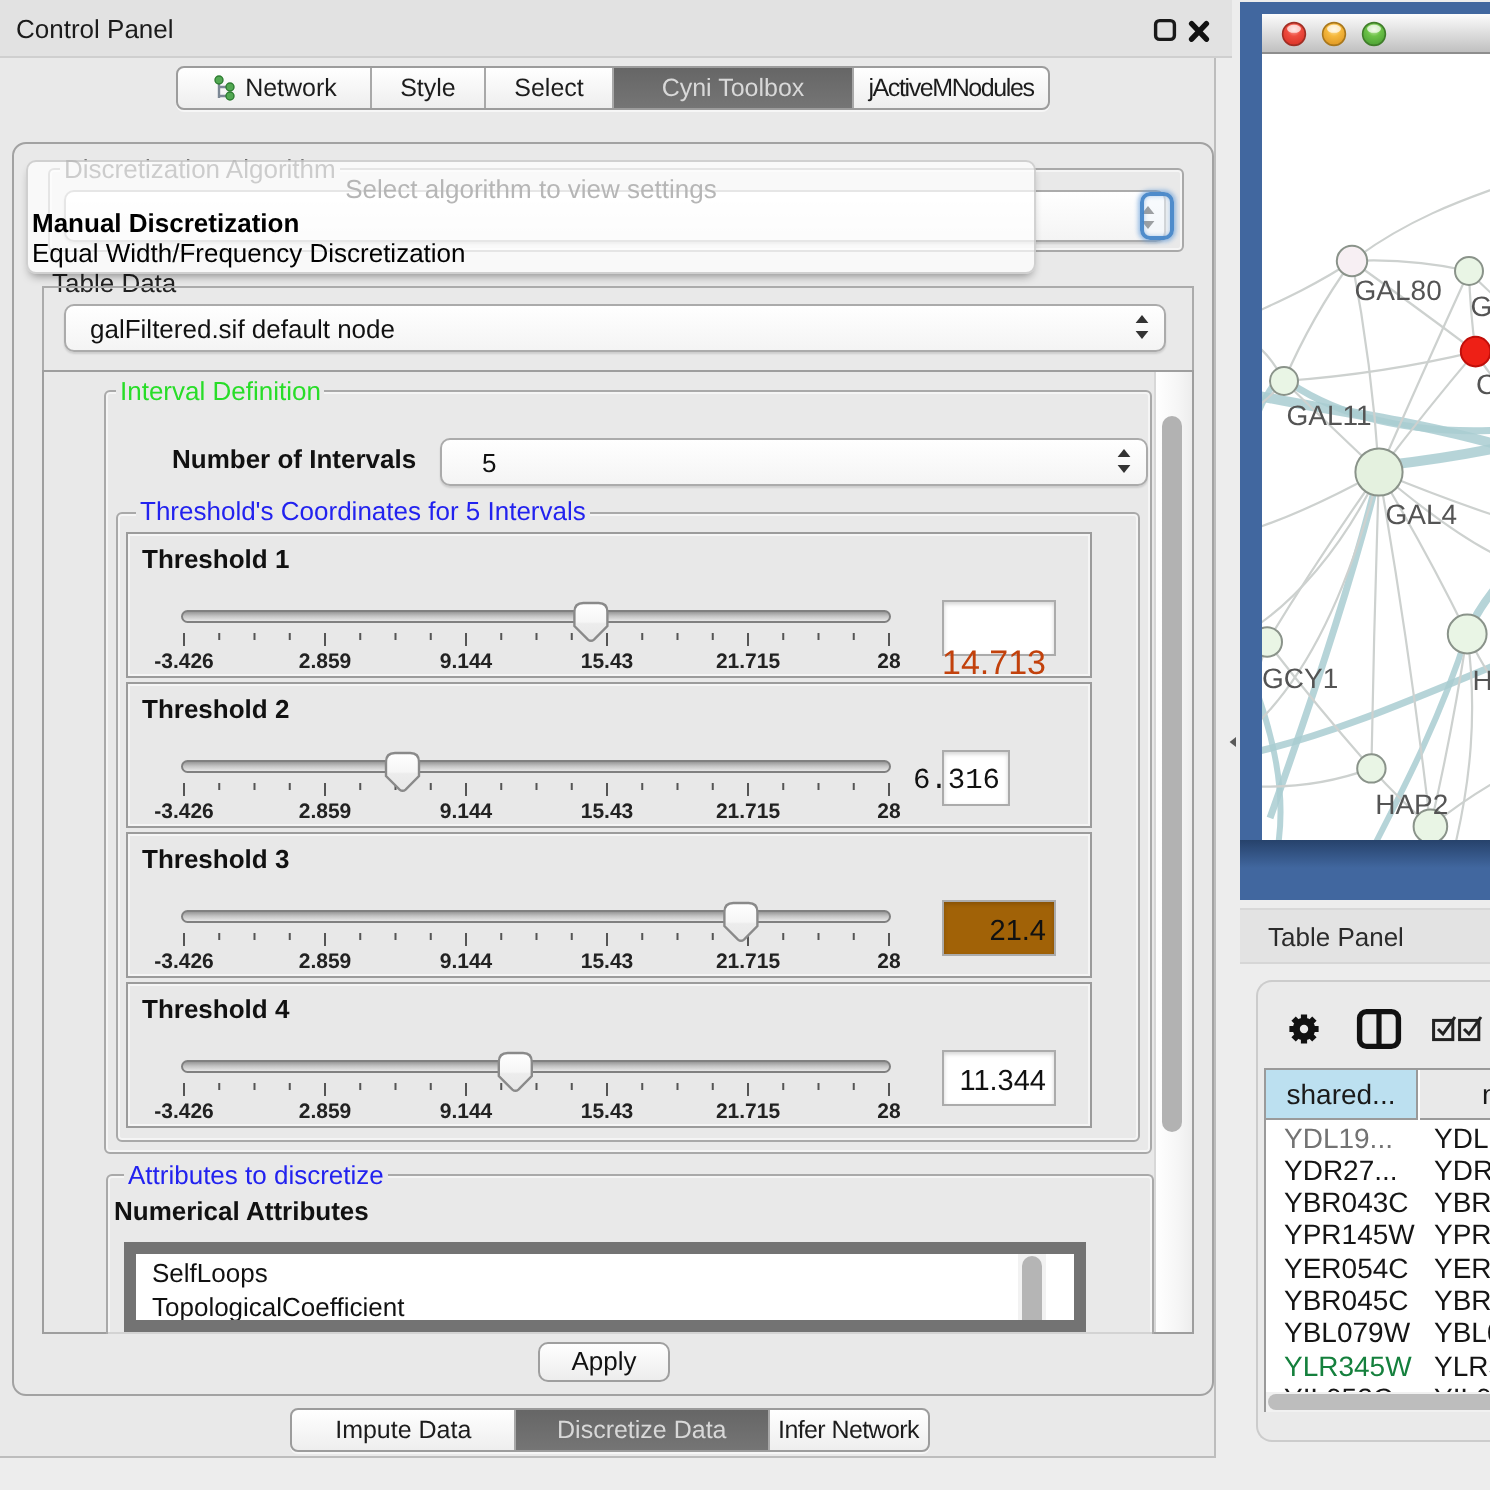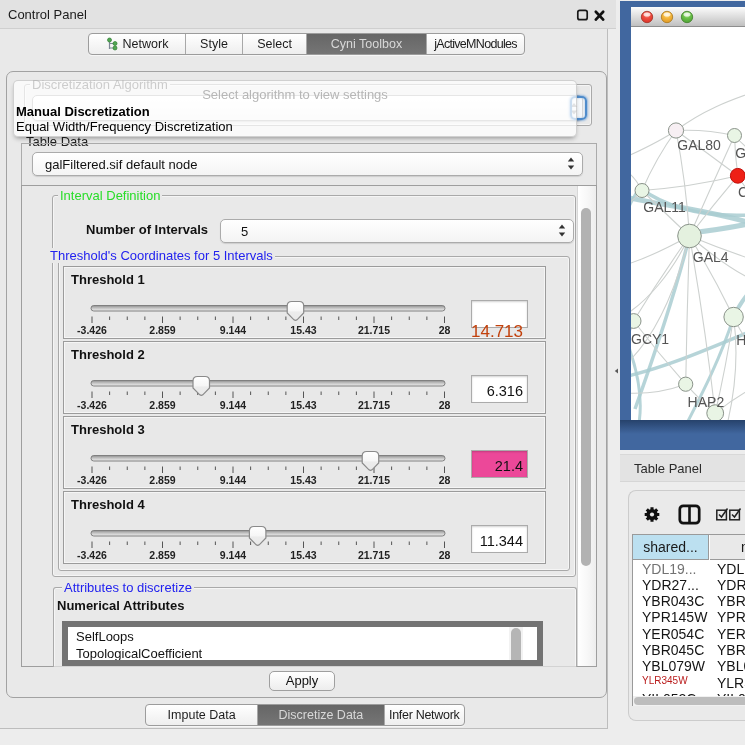--- a/index.html
+++ b/index.html
@@ -58,21 +58,21 @@
 <div class="abs" style="left:58px;top:188px;font-size:13px;color:#28dd28;background:#e9e9e9;padding:0 2px;">Interval Definition</div>
 <div class="abs" style="left:86px;top:222px;font-size:13px;font-weight:bold;color:#111;">Number of Intervals</div>
 <div class="combo" style="left:220px;top:219px;width:354px;height:24px;">
     <span style="position:absolute;left:20px;top:4px;">5</span>
 <svg class="arr" width="8" height="13">
       <path d="M4 0.5 L7.2 4.5 H0.8 Z" fill="#333"></path>
       <path d="M4 12.5 L7.2 8.5 H0.8 Z" fill="#333"></path>
     </svg>
   </div>
 <div class="group" style="left:58px;top:256px;width:512px;height:315px;"></div>
-<div class="abs" style="left:48px;top:248px;font-size:13px;color:#2222ef;background:#e9e9e9;padding:0 2px;text-align:center;">Threshold's Coordinates for 5 Intervals</div>
+<div class="abs" style="left:68px;top:248px;font-size:13px;color:#2222ef;background:#e9e9e9;padding:0 2px;text-align:center;">Threshold's Coordinates for 5 Intervals</div>
 <div style="position:absolute;left:63px;top:266px;width:483px;height:73px;border:1px solid #9b9b9b;box-shadow:inset 0 0 0 1px #f5f5f5;background:#e8e8e8;">
 <div style="position:absolute;left:7px;top:5px;font-weight:bold;font-size:13px;color:#111;">Threshold 1</div>
 <div style="position:absolute;left:0;top:0;width:483px;height:73px;">
       <svg width="484" height="75" style="position:absolute;left:0;top:0">
 <defs>
 <linearGradient id="trk266" x1="0" y1="0" x2="0" y2="1">
 <stop offset="0" stop-color="#8e8e8e"></stop>
             <stop offset="0.45" stop-color="#c2c2c2"></stop>
             <stop offset="1" stop-color="#efefef"></stop>
 </linearGradient>
@@ -119,21 +119,21 @@
 <path d="M28.00 49.5v6.5M45.62 49.5v3.5M63.25 49.5v3.5M80.88 49.5v3.5M98.50 49.5v6.5M116.12 49.5v3.5M133.75 49.5v3.5M151.38 49.5v3.5M169.00 49.5v6.5M186.62 49.5v3.5M204.25 49.5v3.5M221.88 49.5v3.5M239.50 49.5v6.5M257.12 49.5v3.5M274.75 49.5v3.5M292.38 49.5v3.5M310.00 49.5v6.5M327.62 49.5v3.5M345.25 49.5v3.5M362.88 49.5v3.5M380.50 49.5v6.5" stroke="#555" stroke-width="1"></path>
 <text x="28.0" y="67" text-anchor="middle" font-size="10.5" font-weight="bold" fill="#222">-3.426</text>
         <text x="98.5" y="67" text-anchor="middle" font-size="10.5" font-weight="bold" fill="#222">2.859</text>
         <text x="169.0" y="67" text-anchor="middle" font-size="10.5" font-weight="bold" fill="#222">9.144</text>
         <text x="239.5" y="67" text-anchor="middle" font-size="10.5" font-weight="bold" fill="#222">15.43</text>
         <text x="310.0" y="67" text-anchor="middle" font-size="10.5" font-weight="bold" fill="#222">21.715</text>
         <text x="380.5" y="67" text-anchor="middle" font-size="10.5" font-weight="bold" fill="#222">28</text>
 <path d="M129.0 46 L129.0 39 Q129.0 34.5 133.5 34.5 L141.1 34.5 Q145.5 34.5 145.5 39 L145.5 46 L138.8 52.8 Q137.3 54 135.8 52.8 Z" fill="url(#thm341)" stroke="#8a8a8a" stroke-width="1.2"></path>
 </svg>
     </div>
-<div style="position:absolute;left:407px;top:33px;width:57px;height:28px;background:#fff;border:1px solid #ababab;box-shadow:inset 0 1px 2px rgba(0,0,0,0.18);">
+<div style="position:absolute;left:407px;top:33px;width:34px;height:28px;background:#fff;border:1px solid #ababab;box-shadow:inset 0 1px 2px rgba(0,0,0,0.18);font-family:Liberation Mono, monospace;">
       <span style="position:absolute;right:4px;top:7px;font-size:14.5px;color:#111;">6.316</span>
     </div>
 </div>
 <div style="position:absolute;left:63px;top:416px;width:483px;height:73px;border:1px solid #9b9b9b;box-shadow:inset 0 0 0 1px #f5f5f5;background:#e8e8e8;">
 <div style="position:absolute;left:7px;top:5px;font-weight:bold;font-size:13px;color:#111;">Threshold 3</div>
 <div style="position:absolute;left:0;top:0;width:483px;height:73px;">
       <svg width="484" height="75" style="position:absolute;left:0;top:0">
 <defs>
 <linearGradient id="trk416" x1="0" y1="0" x2="0" y2="1">
 <stop offset="0" stop-color="#8e8e8e"></stop>
@@ -151,21 +151,21 @@
 <path d="M28.00 49.5v6.5M45.62 49.5v3.5M63.25 49.5v3.5M80.88 49.5v3.5M98.50 49.5v6.5M116.12 49.5v3.5M133.75 49.5v3.5M151.38 49.5v3.5M169.00 49.5v6.5M186.62 49.5v3.5M204.25 49.5v3.5M221.88 49.5v3.5M239.50 49.5v6.5M257.12 49.5v3.5M274.75 49.5v3.5M292.38 49.5v3.5M310.00 49.5v6.5M327.62 49.5v3.5M345.25 49.5v3.5M362.88 49.5v3.5M380.50 49.5v6.5" stroke="#555" stroke-width="1"></path>
 <text x="28.0" y="67" text-anchor="middle" font-size="10.5" font-weight="bold" fill="#222">-3.426</text>
         <text x="98.5" y="67" text-anchor="middle" font-size="10.5" font-weight="bold" fill="#222">2.859</text>
         <text x="169.0" y="67" text-anchor="middle" font-size="10.5" font-weight="bold" fill="#222">9.144</text>
         <text x="239.5" y="67" text-anchor="middle" font-size="10.5" font-weight="bold" fill="#222">15.43</text>
         <text x="310.0" y="67" text-anchor="middle" font-size="10.5" font-weight="bold" fill="#222">21.715</text>
         <text x="380.5" y="67" text-anchor="middle" font-size="10.5" font-weight="bold" fill="#222">28</text>
 <path d="M298.2 46 L298.2 39 Q298.2 34.5 302.7 34.5 L310.3 34.5 Q314.7 34.5 314.7 39 L314.7 46 L308.0 52.8 Q306.5 54 305.0 52.8 Z" fill="url(#thm416)" stroke="#8a8a8a" stroke-width="1.2"></path>
 </svg>
     </div>
-<div style="position:absolute;left:407px;top:33px;width:57px;height:28px;background:#ec4899;border:1px solid #ababab;box-shadow:inset 0 1px 2px rgba(0,0,0,0.18);">
+<div style="position:absolute;left:407px;top:33px;width:57px;height:28px;background:#a16207;border:1px solid #ababab;box-shadow:inset 0 1px 2px rgba(0,0,0,0.18);">
       <span style="position:absolute;right:4px;top:7px;font-size:14.5px;color:#111;">21.4</span>
     </div>
 </div>
 <div style="position:absolute;left:63px;top:491px;width:483px;height:73px;border:1px solid #9b9b9b;box-shadow:inset 0 0 0 1px #f5f5f5;background:#e8e8e8;">
 <div style="position:absolute;left:7px;top:5px;font-weight:bold;font-size:13px;color:#111;">Threshold 4</div>
 <div style="position:absolute;left:0;top:0;width:483px;height:73px;">
       <svg width="484" height="75" style="position:absolute;left:0;top:0">
 <defs>
 <linearGradient id="trk491" x1="0" y1="0" x2="0" y2="1">
 <stop offset="0" stop-color="#8e8e8e"></stop>
@@ -204,21 +204,21 @@
 </div>
 <div class="abs" style="left:269px;top:671px;width:66px;height:20px;background:linear-gradient(#ffffff,#ededed);border:1px solid #9f9f9f;border-radius:5px;text-align:center;font-size:13px;color:#111;line-height:18px;">Apply</div>
 <div class="seg" style="left:145px;top:704px;width:320px;">
 <div style="width:113px;">Impute Data</div>
 <div class="sel" style="width:127px;">Discretize Data</div>
 <div style="width:80px;letter-spacing:-0.3px;">Infer Network</div>
 </div>
 <svg class="abs" style="left:614px;top:368px" width="5" height="6">
     <path d="M4 0.5 L0.8 3 L4 5.5 Z" fill="#5a5a5a"></path>
   </svg>
-<div class="abs" style="left:13px;top:80px;width:564px;height:57px;background:rgba(255,255,255,0.70);border:1px solid rgba(175,175,175,0.55);border-radius:5px;box-shadow:0 3px 5px -2px rgba(0,0,0,0.40);z-index:50;">
+<div class="abs" style="left:13px;top:80px;width:505px;height:57px;background:rgba(255,255,255,0.70);border:1px solid rgba(175,175,175,0.55);border-radius:5px;box-shadow:0 3px 5px -2px rgba(0,0,0,0.40);z-index:50;">
 <div style="position:absolute;left:0;right:0;top:6px;text-align:center;font-size:13px;color:#b6b6b6;">Select algorithm to view settings</div>
 <div style="position:absolute;left:2px;top:23px;font-size:13px;font-weight:bold;color:#000;">Manual Discretization</div>
 <div style="position:absolute;left:2px;top:38px;font-size:13px;color:#000;">Equal Width/Frequency Discretization</div>
 </div>
 <div class="abs" style="left:620px;top:1px;width:125px;height:449px;background:#41679f;"></div>
 <div class="abs" style="left:631px;top:7px;width:114px;height:20px;background:linear-gradient(#fcfcfc,#d2d2d2 70%,#c0c0c0);border-bottom:1px solid #8e8e8e;"></div>
 <svg width="60" height="16" style="position:absolute;left:639px;top:9px">
 <defs>
 <radialGradient id="tr" cx="0.5" cy="0.3" r="0.75">
         <stop offset="0" stop-color="#ffb0a8"></stop>
@@ -337,18 +337,18 @@
     <div style="position:absolute;left:10px;top:59.1px;font-size:14px;color:#151515;">YBR043C</div>
     <div style="position:absolute;left:85px;top:59.1px;font-size:14px;color:#151515;">YBR0</div>
     <div style="position:absolute;left:10px;top:75.4px;font-size:14px;color:#151515;">YPR145W</div>
     <div style="position:absolute;left:85px;top:75.4px;font-size:14px;color:#151515;">YPR1</div>
     <div style="position:absolute;left:10px;top:91.7px;font-size:14px;color:#151515;">YER054C</div>
     <div style="position:absolute;left:85px;top:91.7px;font-size:14px;color:#151515;">YER0</div>
     <div style="position:absolute;left:10px;top:108.0px;font-size:14px;color:#151515;text-align:center;">YBR045C</div>
     <div style="position:absolute;left:85px;top:108.0px;font-size:14px;color:#151515;">YBR0</div>
     <div style="position:absolute;left:10px;top:124.3px;font-size:14px;color:#151515;">YBL079W</div>
     <div style="position:absolute;left:85px;top:124.3px;font-size:14px;color:#151515;">YBL0</div>
-    <div style="position:absolute;left:10px;top:140.6px;font-size:10px;color:#b91c1c;">YLR345W</div>
+    <div style="position:absolute;left:10px;top:140.6px;font-size:14px;color:#15803d;">YLR345W</div>
     <div style="position:absolute;left:85px;top:140.6px;font-size:14px;color:#151515;">YLR3</div>
     <div style="position:absolute;left:10px;top:156.9px;font-size:14px;color:#151515;">YIL052C</div>
     <div style="position:absolute;left:85px;top:156.9px;font-size:14px;color:#151515;">YIL0</div>
   </div>
 <div class="abs" style="left:633px;top:696px;width:112px;height:10px;background:#f1f1f1;"></div>
 <div class="abs" style="left:634px;top:697px;width:115px;height:8px;background:#bdbdbd;border-radius:4px;"></div>
 </body></html>

